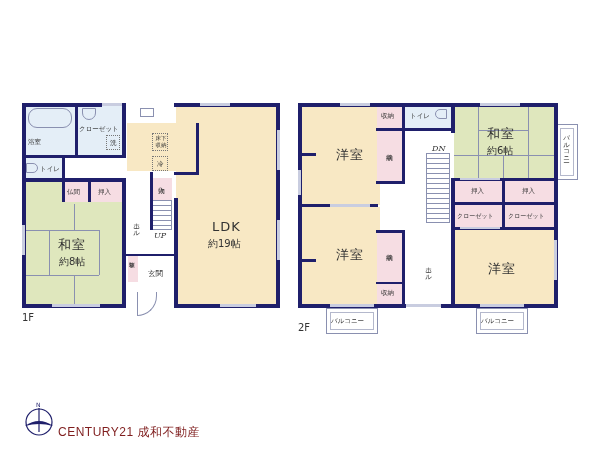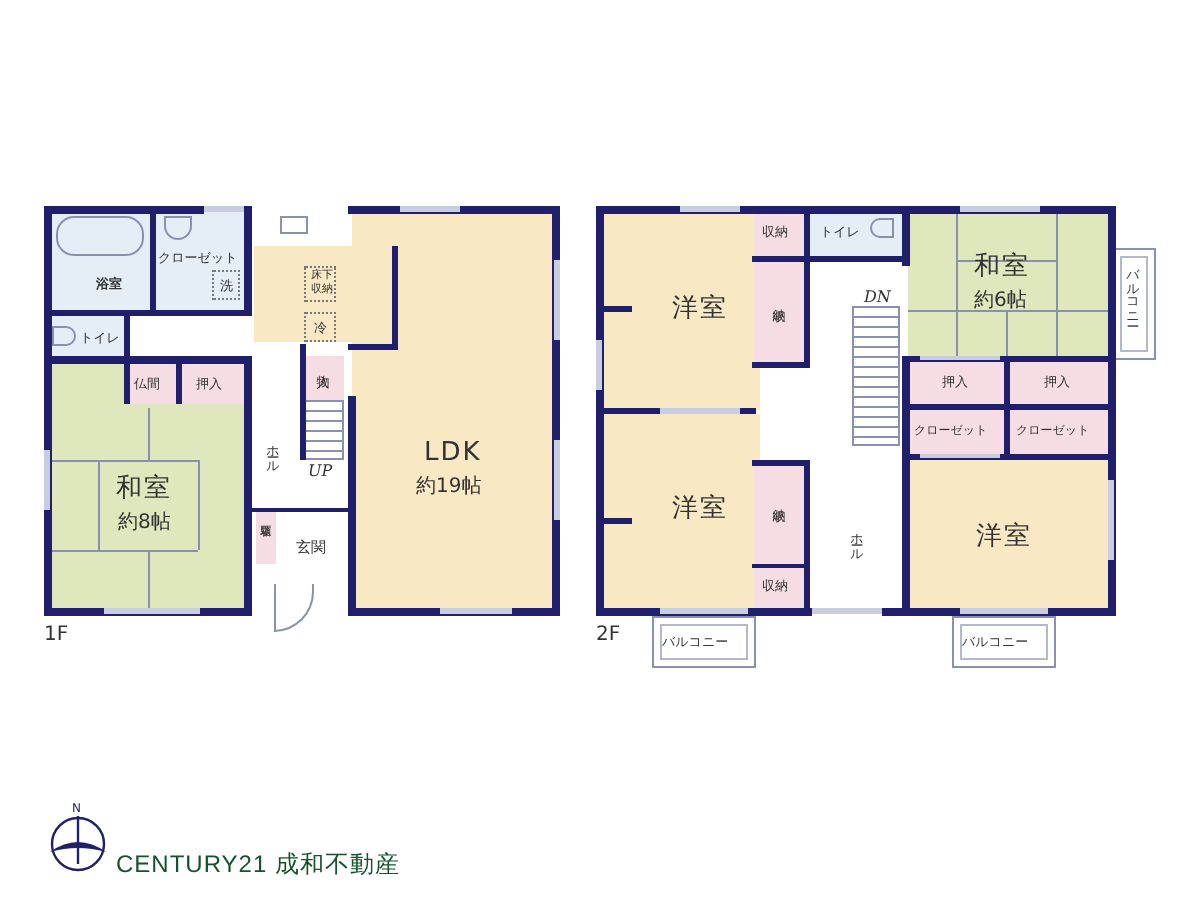--- a/index.html
+++ b/index.html
@@ -19,21 +19,21 @@
   .mid{font-size:10px;}
   .sm{font-size:6.5px;}
   .vert{writing-mode:vertical-rl;font-size:6.5px;letter-spacing:0;}
   .floor-lbl{position:absolute;font-size:10px;color:#333;}
   .bal{position:absolute;border:1px solid #8a90b0;background:#fff;box-sizing:border-box;}
   .bal-inner{position:absolute;left:3px;right:3px;top:3px;bottom:3px;border:1px solid #b4b8cc;}
   .stairs{position:absolute;background:repeating-linear-gradient(to bottom,#fff 0,#fff 4px,#8a90b0 4px,#8a90b0 5px);border:1px solid #8a90b0;box-sizing:border-box;}
   .door-arc{position:absolute;border:1px solid #8a90b0;box-sizing:border-box;}
   .dotted{position:absolute;border:1px dotted #777;box-sizing:border-box;}
   .footer{position:absolute;left:22px;top:402px;}
-  .brand{position:absolute;left:58px;top:424px;font-size:12px;color:#14532d;letter-spacing:0.5px;font-family:"Liberation Sans",sans-serif;}
+  .brand{position:absolute;left:58px;top:424px;font-size:12px;color:#7f1d1d;letter-spacing:0.5px;font-family:"Liberation Sans",sans-serif;}
 </style>
 </head>
 <body>
 
 <div class="abs" style="left:0;top:0;width:290px;height:330px;">
 
   <div class="room wet" style="left:24px;top:105px;width:52px;height:50px;"></div>
   <div class="room wet" style="left:77px;top:105px;width:48px;height:50px;"></div>
   <div class="room wet" style="left:24px;top:158px;width:38px;height:22px;"></div>
 
@@ -90,21 +90,21 @@
   <div class="wall" style="left:88px;top:182px;width:3px;height:20px;"></div>
 
   <div class="win" style="left:102px;top:103px;width:20px;height:3px;"></div>
   <div class="win" style="left:200px;top:103px;width:30px;height:3px;"></div>
   <div class="win" style="left:220px;top:304px;width:36px;height:3px;"></div>
   <div class="win" style="left:52px;top:304px;width:48px;height:3px;"></div>
   <div class="win" style="left:277px;top:130px;width:3px;height:40px;"></div>
   <div class="win" style="left:277px;top:220px;width:3px;height:40px;"></div>
   <div class="win" style="left:22px;top:225px;width:3px;height:30px;"></div>
 
-  <div class="lbl sm" style="left:48px;top:139px;font-weight:bold;">浴室</div>
+  <div class="lbl sm" style="left:28px;top:139px;">浴室</div>
   <div class="lbl sm" style="left:79px;top:126px;">クローゼット</div>
   <div class="lbl sm" style="left:110px;top:140px;">洗</div>
   <div class="lbl sm" style="left:40px;top:166px;">トイレ</div>
   <div class="lbl sm" style="left:67px;top:189px;">仏間</div>
   <div class="lbl sm" style="left:98px;top:189px;">押入</div>
   <div class="lbl big" style="left:58px;top:238px;font-size:13px;">和室</div>
   <div class="lbl mid" style="left:59px;top:257px;">約8帖</div>
   <div class="lbl vert" style="left:154px;top:135px;height:16px;width:14px;writing-mode:horizontal-tb;white-space:normal;font-size:5.5px;line-height:7px;">床下収納</div>
   <div class="lbl sm" style="left:157px;top:161px;">冷</div>
   <div class="lbl vert" style="left:158px;top:182px;">物入</div>
@@ -201,21 +201,21 @@
   <div class="lbl sm" style="left:457px;top:213px;font-size:6px;">クローゼット</div>
   <div class="lbl sm" style="left:508px;top:213px;font-size:6px;">クローゼット</div>
   <div class="lbl big" style="left:336px;top:248px;font-size:13px;">洋室</div>
   <div class="lbl vert" style="left:386px;top:249px;">収納</div>
   <div class="lbl sm" style="left:381px;top:290px;">収納</div>
   <div class="lbl vert" style="left:425px;top:262px;">ホール</div>
   <div class="lbl big" style="left:488px;top:262px;font-size:13px;">洋室</div>
   <div class="lbl sm" style="left:331px;top:318px;">バルコニー</div>
   <div class="lbl sm" style="left:481px;top:318px;">バルコニー</div>
 
-  <div class="floor-lbl" style="left:298px;top:312px;">2F</div>
+  <div class="floor-lbl" style="left:298px;top:322px;">2F</div>
 </div>
 
 <div class="footer">
   <svg width="34" height="36" viewBox="0 0 34 36">
     <circle cx="17" cy="20" r="13" fill="none" stroke="#1f1f6b" stroke-width="1.2"></circle>
     <line x1="17" y1="6" x2="17" y2="30" stroke="#1f1f6b" stroke-width="1.2"></line>
     <path d="M3 24 Q17 14 31 24 Q17 20 3 24 Z" fill="#1f1f6b"></path>
   </svg>
   <span class="lbl" style="left:14px;top:0;font-size:6px;color:#1f1f6b;">N</span>
 </div>

